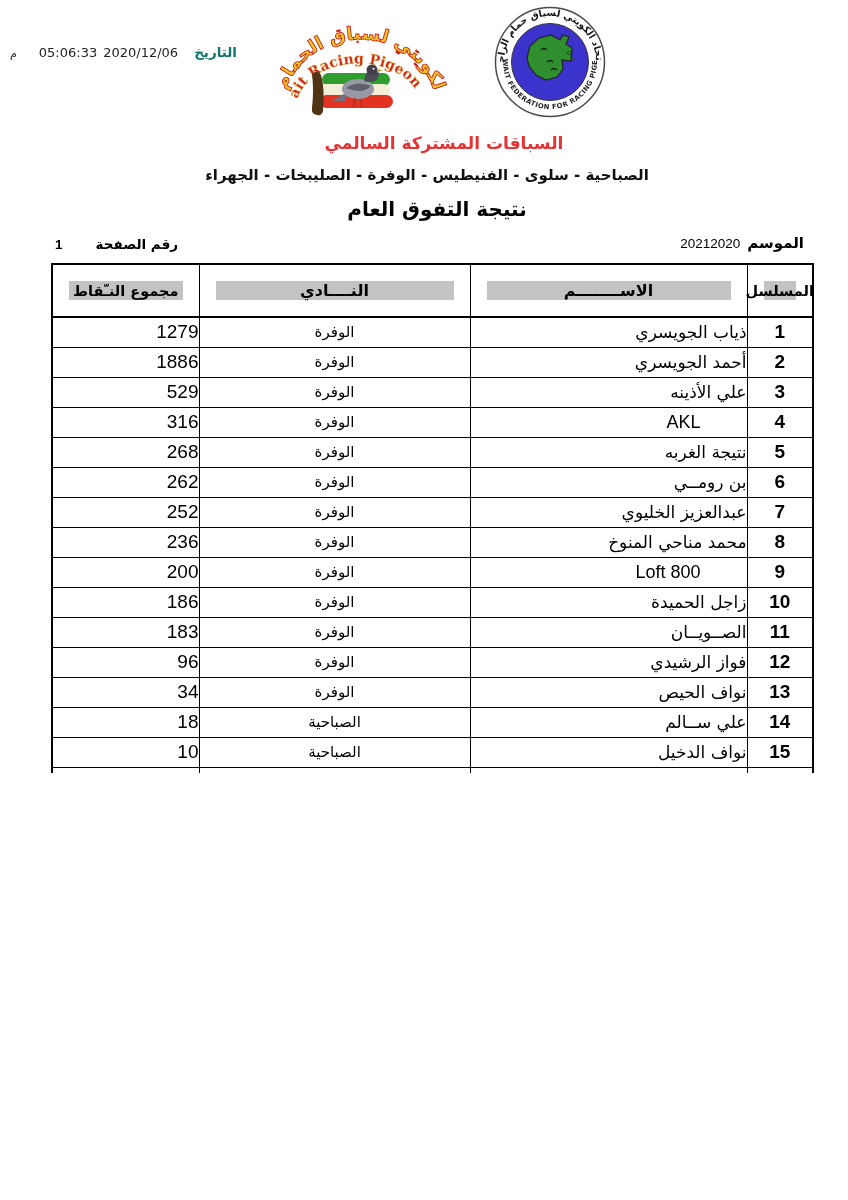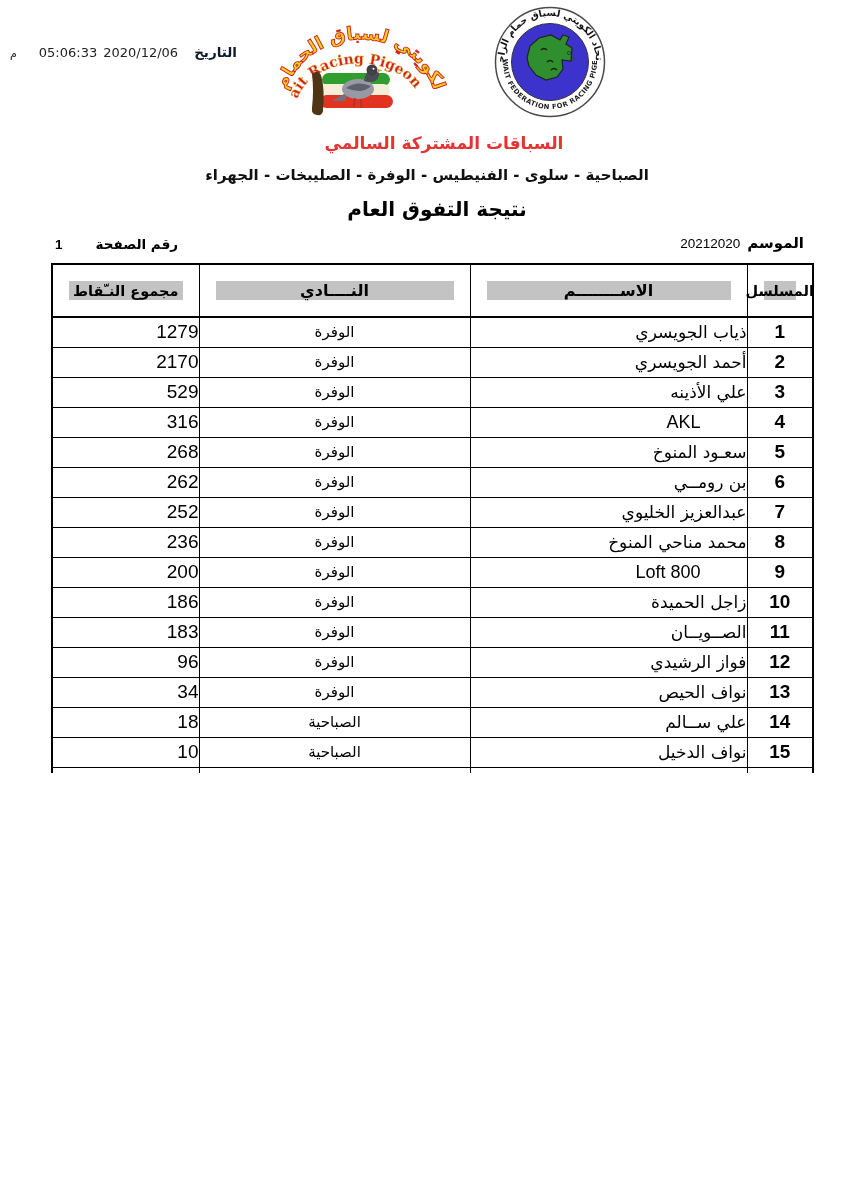--- a/index.html
+++ b/index.html
@@ -10,21 +10,21 @@
     overflow:hidden;
   }
   
   .date-line {
     position:absolute; left:10px; top:44px; direction:ltr;
     display:flex; align-items:baseline; font-size:13px; color:#222;
   }
   .date-line .meridiem { font-size:11px; margin-right:5px; }
   .date-line .time  { margin-right:6px;margin-left:17px; }
   .date-line .date  { margin-right:16px; }
-  .date-line .date-label { font-weight:bold; font-size:13.5px; color:#0f172a; }
+  .date-line .date-label { font-weight:bold; font-size:13.5px; color:#0f766e; }
   
   .logo-club { position:absolute; left:270px; top:0; width:180px; height:125px; }
   .logo-fed  { position:absolute; left:489px; top:6px; width:122px; height:112px; }
   svg { overflow:visible; }
   
   .title-red {
     position:absolute; top:133px; left:0; right:-40px; text-align:center;
     color:#e63333; font-weight:bold; font-size:17px; direction:rtl;
   }
   .title-regions {
@@ -186,37 +186,37 @@
       <tr class="">
         <td class="cell-serial">1</td>
         <td class="cell-name">ذياب الجويسري</td>
         <td class="cell-club">الوفرة</td>
         <td class="cell-points">1279</td>
       </tr>
         <tr class="">
         <td class="cell-serial">2</td>
         <td class="cell-name">أحمد الجويسري</td>
         <td class="cell-club">الوفرة</td>
-        <td class="cell-points">2170</td>
+        <td class="cell-points">1886</td>
       </tr>
         <tr class="">
         <td class="cell-serial">3</td>
         <td class="cell-name">علي الأذينه</td>
         <td class="cell-club">الوفرة</td>
         <td class="cell-points">529</td>
       </tr>
         <tr class="">
         <td class="cell-serial">4</td>
         <td class="cell-name ltr-name">AKL</td>
         <td class="cell-club">الوفرة</td>
         <td class="cell-points">316</td>
       </tr>
         <tr class="">
         <td class="cell-serial">5</td>
-        <td class="cell-name">سعـود المنوخ</td>
+        <td class="cell-name">نتيجة الغربه</td>
         <td class="cell-club">الوفرة</td>
         <td class="cell-points">268</td>
       </tr>
         <tr class="">
         <td class="cell-serial">6</td>
         <td class="cell-name">بن رومــي</td>
         <td class="cell-club">الوفرة</td>
         <td class="cell-points">262</td>
       </tr>
         <tr class="">

